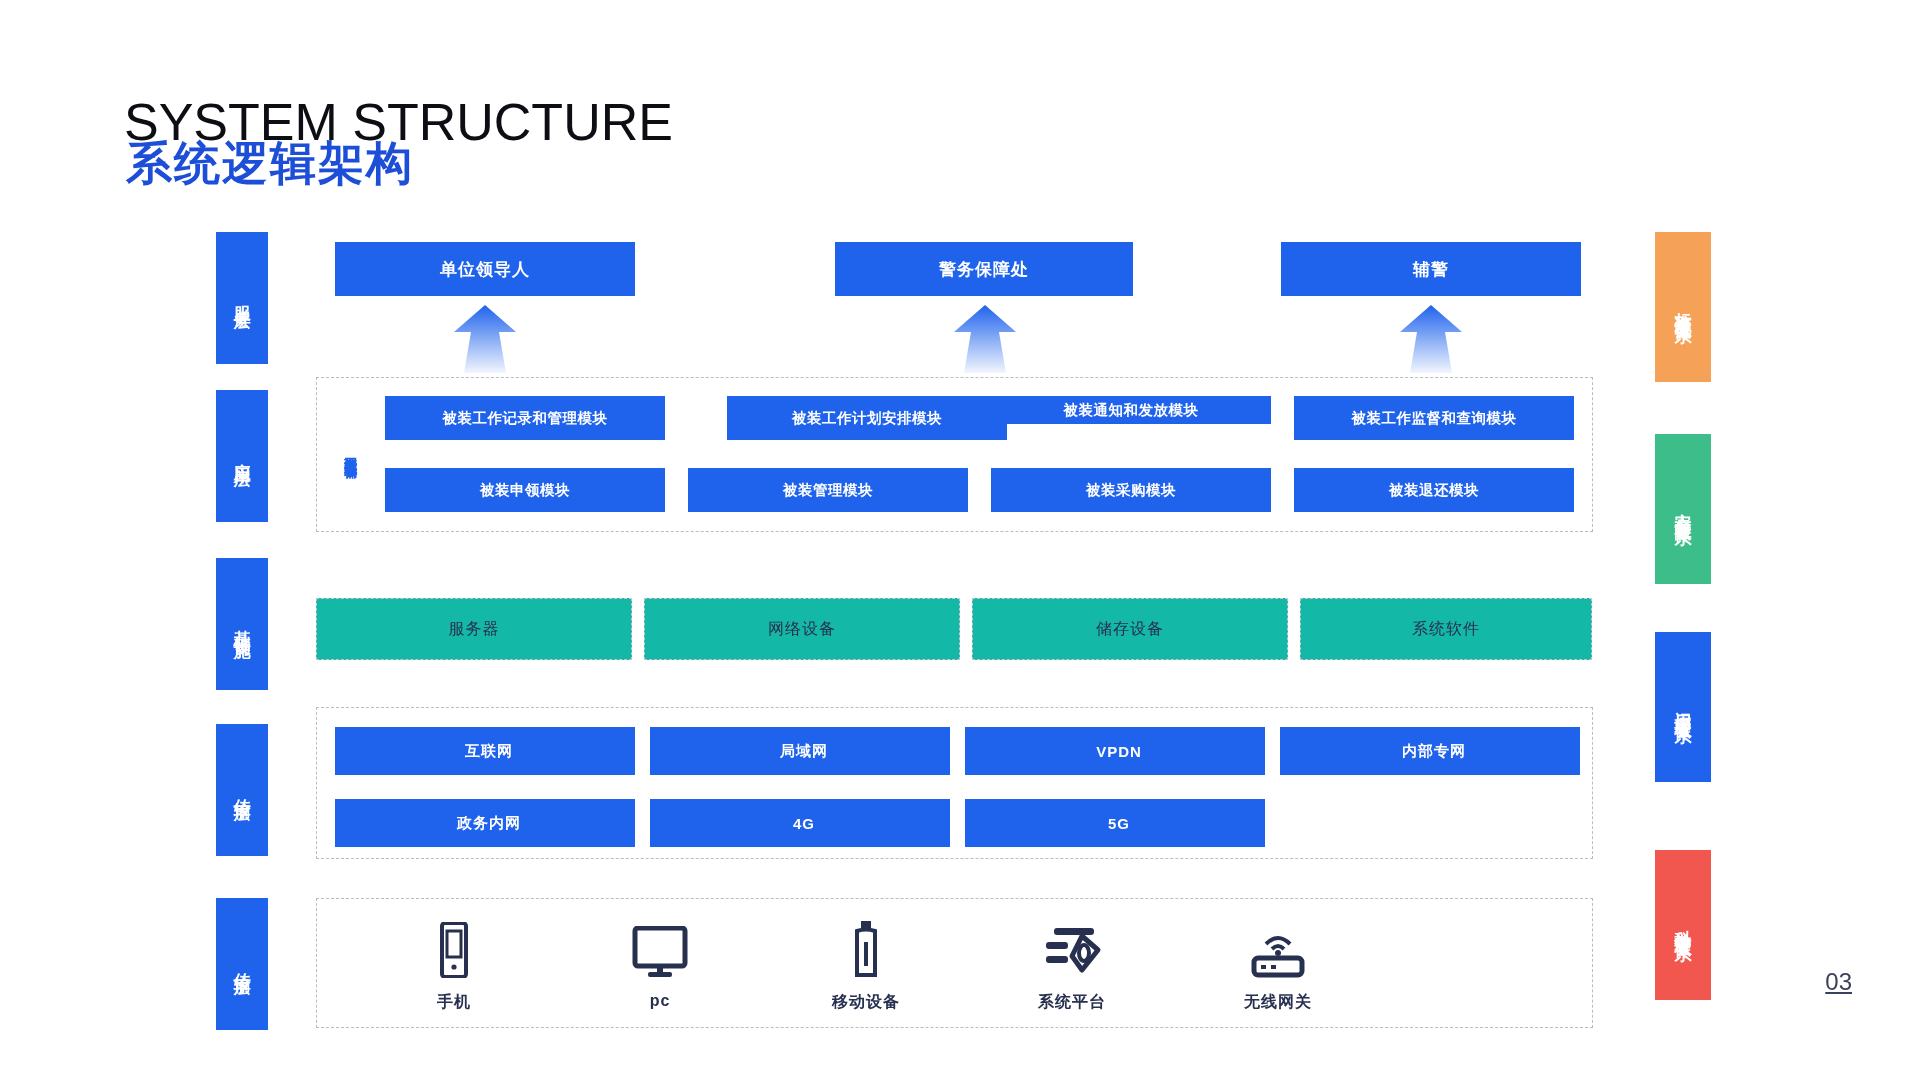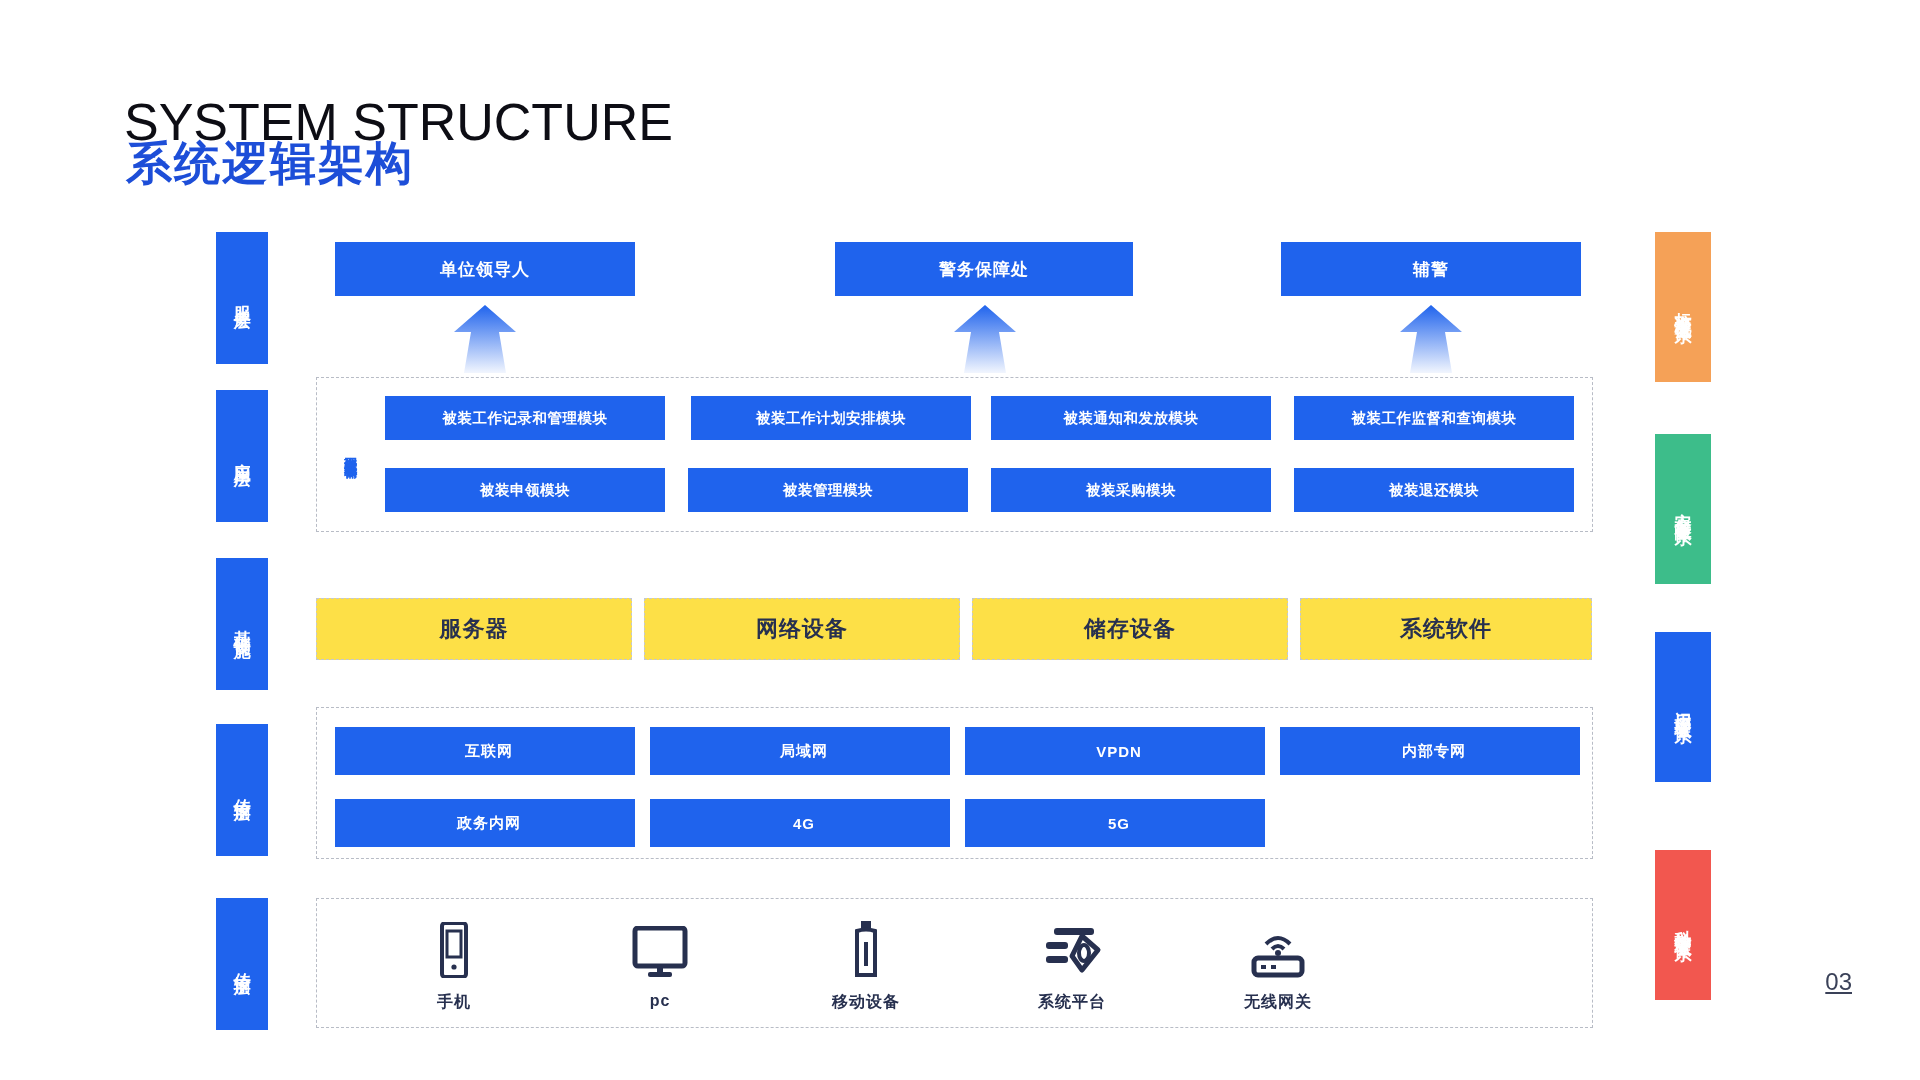--- a/index.html
+++ b/index.html
@@ -66,23 +66,23 @@
   .dashgroup {
     position: absolute;
     border: 1px dashed #b8bcc6;
     background: transparent;
   }
 
   
   .infra-box {
     position: absolute;
     border: 1px dashed #c3c7d1;
-    background: #fde047;
-    display: flex; align-items: center; justify-content: center;
-    font-size: 22px; font-weight: 700; color: #27304f;
+    background: #14b8a6;
+    display: flex; align-items: center; justify-content: center;
+    font-size: 16px; font-weight: 400; color: #27304f;
     letter-spacing: 1px;
   }
 
   
   .plat-label {
     position: absolute;
     color: #1f63ed;
     font-size: 13px; font-weight: 700;
     line-height: 1.12;
     text-align: center;
@@ -159,22 +159,22 @@
     </svg>
   </div>
 
   <div class="dashgroup" style="left:316px; top:377px; width:1277px; height:155px;"></div>
 
   <div class="plat-label" style="left:333px; top:396px; width:34px; height:118px;">
     <span style="writing-mode:vertical-rl; text-orientation:upright; height:118px; letter-spacing:-1px;">辅警被装系统管理平台</span>
   </div>
 
   <div class="bluebox mod" style="left:385px; top:396px; width:280px; height:44px;">被装工作记录和管理模块</div>
-  <div class="bluebox mod" style="left:691px; top:396px; width:280px; height:44px;">被装工作计划安排模块</div>
-  <div class="bluebox mod" style="left:991px; top:396px; width:280px; height:44px;">被装通知和发放模块</div>
+  <div class="bluebox mod" style="left:727px; top:396px; width:280px; height:44px;">被装工作计划安排模块</div>
+  <div class="bluebox mod" style="left:991px; top:396px; width:280px; height:28px;">被装通知和发放模块</div>
   <div class="bluebox mod" style="left:1294px; top:396px; width:280px; height:44px;">被装工作监督和查询模块</div>
 
   <div class="bluebox mod" style="left:385px; top:468px; width:280px; height:44px;">被装申领模块</div>
   <div class="bluebox mod" style="left:688px; top:468px; width:280px; height:44px;">被装管理模块</div>
   <div class="bluebox mod" style="left:991px; top:468px; width:280px; height:44px;">被装采购模块</div>
   <div class="bluebox mod" style="left:1294px; top:468px; width:280px; height:44px;">被装退还模块</div>
 
   <div class="infra-box" style="left:316px; top:598px; width:316px; height:62px;">服务器</div>
   <div class="infra-box" style="left:644px; top:598px; width:316px; height:62px;">网络设备</div>
   <div class="infra-box" style="left:972px; top:598px; width:316px; height:62px;">储存设备</div>

